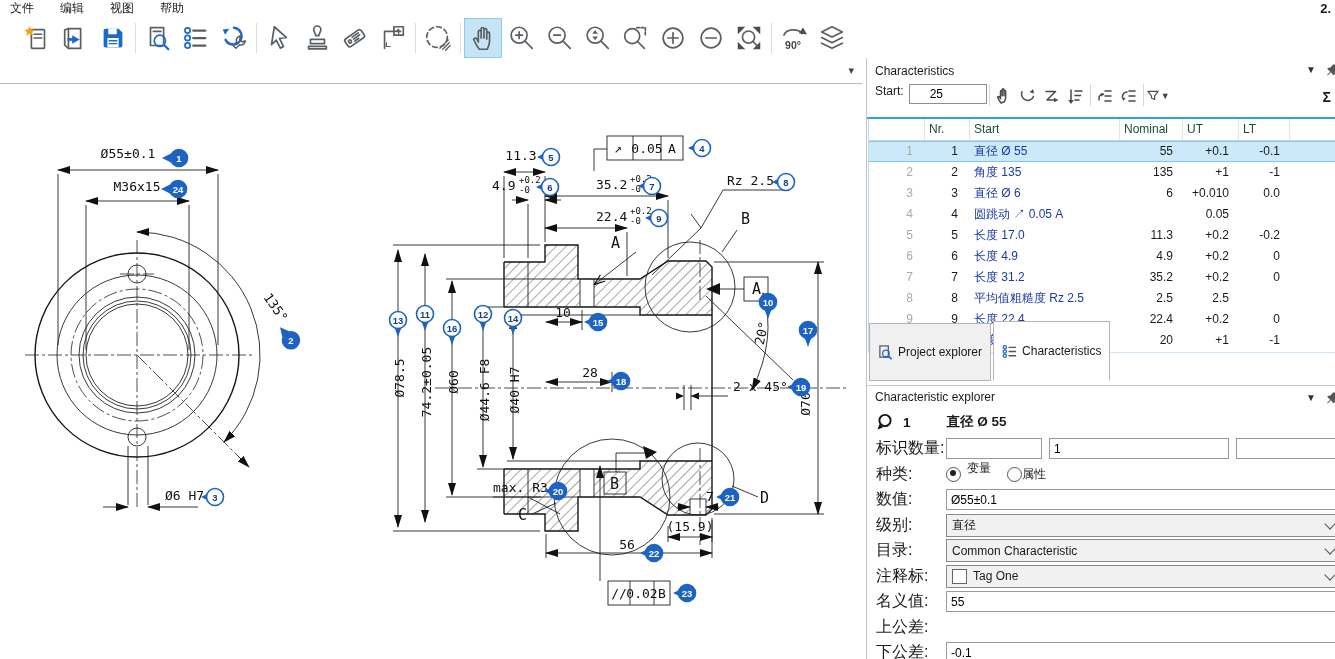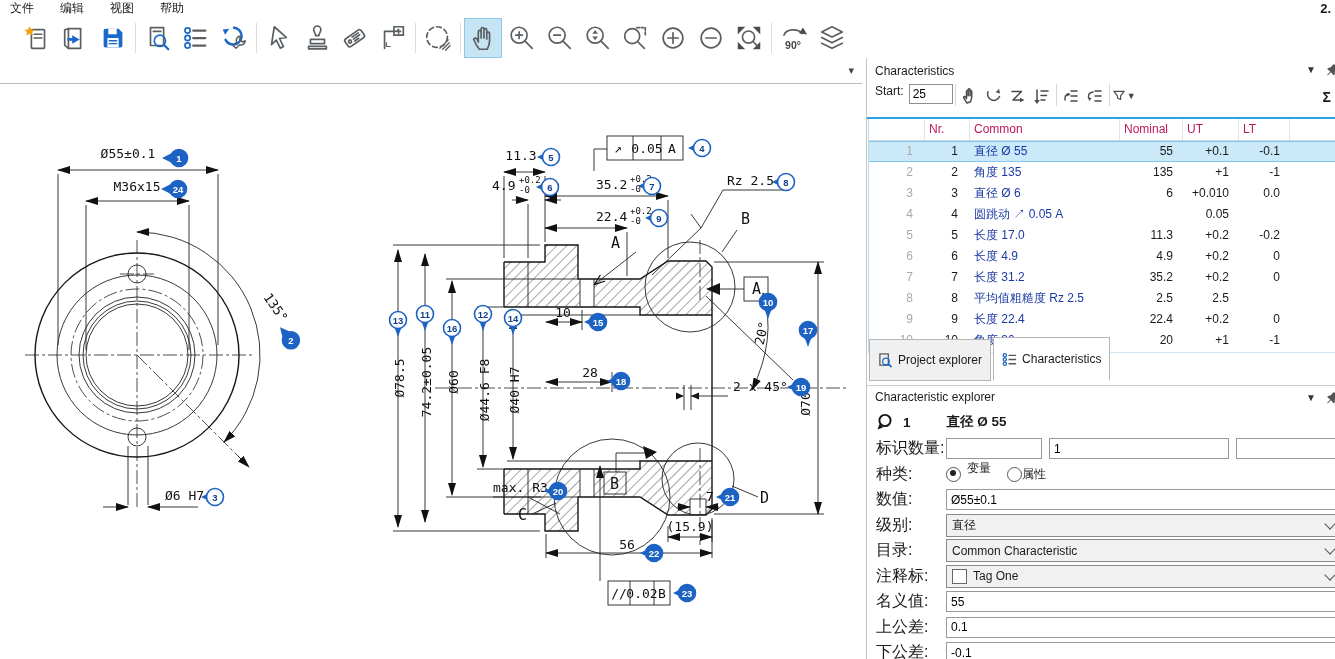--- a/index.html
+++ b/index.html
@@ -29,37 +29,37 @@
   .cl{stroke:#222;stroke-width:0.8;fill:none;stroke-dasharray:14 3 3 3;}
   .blnC{stroke:#1d63c4;stroke-width:1.6;}
   .bln-t{font-family:"Liberation Sans",sans-serif;font-size:9.5px;font-weight:bold;text-anchor:middle;}
   
   .rpanel{position:absolute;top:58px;left:866px;width:469px;height:601px;border-left:1px solid #c4c4c4;background:#fff;}
   .chead{position:absolute;top:0;left:0;right:0;height:26px;display:flex;align-items:center;padding-left:8px;}
   .hdr-caret{position:absolute;right:20px;top:6px;color:#333;font-size:10px;}
   .hdr-pin{position:absolute;right:-4px;top:4px;}
   .ctools{position:absolute;top:26px;left:0;right:0;height:31px;display:flex;align-items:flex-start;padding-left:8px;}
   .ctools svg{stroke:#4a4a4a;fill:none;stroke-width:1.5;stroke-linecap:round;stroke-linejoin:round;}
-  .start-input{width:36px;height:18px;border:1px solid #8f8f8f;font-size:12px;padding:0 3px;margin-left:5px;}
+  .start-input{width:36px;height:18px;border:1px solid #8f8f8f;font-size:12px;padding:0 20px;margin-left:5px;}
   .pbtn{width:24px;height:24px;display:flex;align-items:center;justify-content:center;}
   .psep{width:1px;height:22px;background:#d7d7d7;margin:0 2px;}
   .sigma{position:absolute;right:5px;top:31px;font-weight:bold;font-size:14px;}
   .blue-line{position:absolute;top:59px;left:0;right:0;height:2px;background:#2ba3e0;}
   .ctable{position:absolute;top:61px;left:1px;right:0;height:233px;border-left:1px solid #b9ddf0;border-bottom:1px solid #cfe6f4;}
   .thead,.trow{display:grid;grid-template-columns:56px 45px 150px 63px 56px 51px 1fr;height:21px;line-height:21px;}
-  .thead{border-bottom:1px solid #d5d5d5;color:#be185d;}
+  .thead{border-bottom:1px solid #d5d5d5;color:#14532d;}
   .thead>div{border-right:1px solid #e4e4e4;padding-left:4px;}
   .td{overflow:hidden;white-space:nowrap;}
   .c-idx{color:#a9a9a9;text-align:right;padding-right:12px;}
   .c-nr{text-align:right;padding-right:12px;}
   .c-title{color:#1b3aa5;padding-left:4px;}
   .c-nom,.c-ut,.c-lt{text-align:right;padding-right:10px;}
   .trow.sel{background:#cbe9f9;box-shadow:inset 0 1px 0 #7ec8ee,inset 0 -1px 0 #7ec8ee;}
   .btabs{position:absolute;top:297px;left:2px;display:flex;align-items:flex-end;gap:2px;height:26px;}
-  .btab{display:flex;align-items:center;gap:5px;height:24px;padding:8px 8px;border:1px solid #b5b5b5;background:#f0f0f0;font-size:12px;}
+  .btab{display:flex;align-items:center;gap:5px;height:24px;padding:16px 8px;border:1px solid #b5b5b5;background:#f0f0f0;font-size:12px;}
   .btab.active{background:#fff;height:26px;border-bottom:1px solid #fff;}
   .dhead{position:absolute;top:327px;left:0;right:0;height:22px;display:flex;align-items:center;padding-left:8px;border-top:1px solid #cccccc;}
   .dtitle{position:absolute;top:352px;left:8px;height:24px;display:flex;align-items:center;gap:10px;}
   .dnum{font-weight:bold;font-size:13.5px;}
   .dname{font-weight:bold;font-size:13.5px;margin-left:26px;}
   .fields{position:absolute;top:379px;left:9px;width:480px;}
   .frow{display:flex;align-items:center;height:23px;margin-bottom:2.5px;}
   .flabel{width:70px;flex:none;font-size:16px;}
   .tin{height:19px;border:1px solid #999;font-size:12px;padding:0 4px;background:#fff;}
   .sel-box{height:21px;border:1px solid #8a8a8a;background:#f1f1f1;display:flex;align-items:center;padding:0 5px;position:relative;}
@@ -602,21 +602,21 @@
         <span style="font-size:9px;color:#444;margin-left:1px">▼</span>
       </div>
   </div>
   <div class="sigma">Σ</div>
   <div class="blue-line"></div>
 
   <div class="ctable">
     <div class="thead">
       <div></div>
       <div>Nr.</div>
-      <div>Common</div>
+      <div>Start</div>
       <div>Nominal</div>
       <div>UT</div>
       <div>LT</div>
       <div></div>
     </div>
     <div class="trow sel">
       <div class="td c-idx">1</div>
         <div class="td c-nr">1</div>
         <div class="td c-title">直径 Ø 55</div>
         <div class="td c-nom">55</div>
@@ -783,20 +783,19 @@
           <span>Tag One</span>
           <span class="chev"></span>
         </div>
     </div>
     <div class="frow">
       <span class="flabel">名义值:</span>
       <input class="tin" style="width: 380px;" value="55">
     </div>
     <div class="frow">
       <span class="flabel">上公差:</span>
-      <input class="tin" style="width: 380px;" value="0.1">
     </div>
     <div class="frow">
       <span class="flabel">下公差:</span>
       <input class="tin" style="width: 380px;" value="-0.1">
     </div>
   </div>
 </div>
 
 </body></html>

